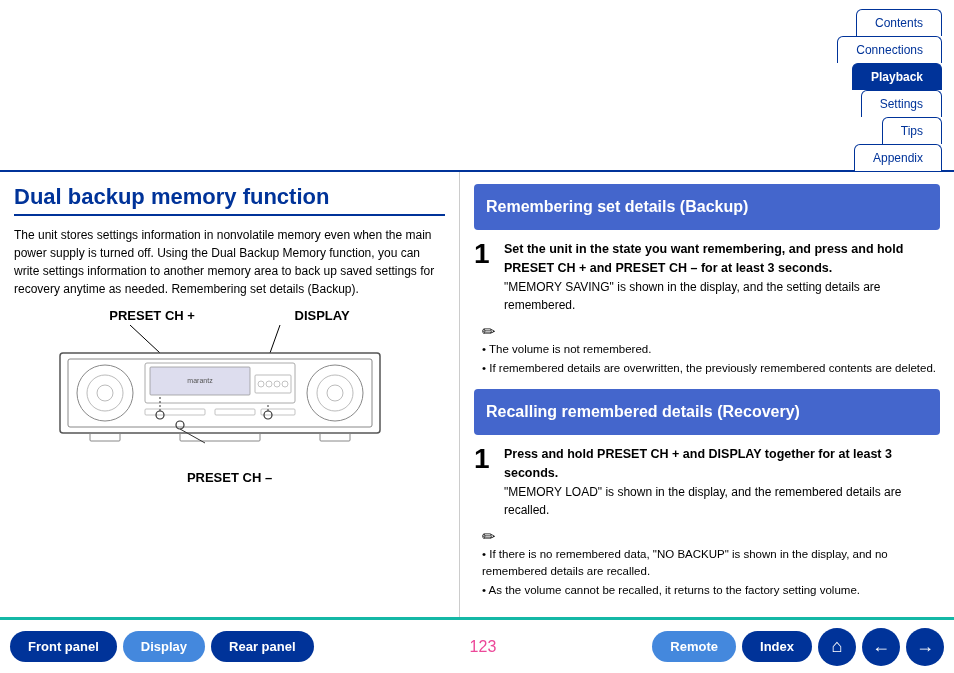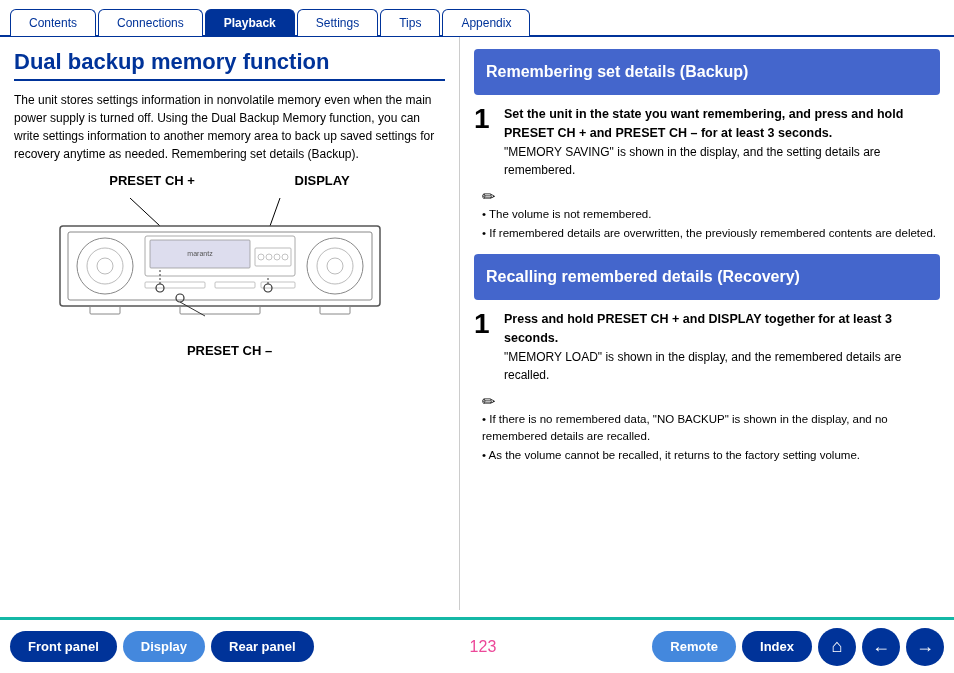--- a/index.html
+++ b/index.html
@@ -13,20 +13,21 @@
       position: relative;
     }
 
     
     .nav-tabs {
       display: flex;
       align-items: flex-end;
       padding: 8px 10px 0 10px;
       border-bottom: 2px solid #003399;
       background: #fff;
+      flex-direction: column;
     }
     .nav-tab {
       padding: 6px 18px;
       border: 1.5px solid #003399;
       border-bottom: none;
       border-radius: 6px 6px 0 0;
       background: #fff;
       color: #003399;
       font-size: 12px;
       cursor: pointer;
@@ -209,21 +210,21 @@
 
 <div class="main-content">
 
   <div class="left-panel">
     <div class="page-title">Dual backup memory function</div>
     <div class="intro-text">The unit stores settings information in nonvolatile memory even when the main power supply is turned off. Using the Dual Backup Memory function, you can write settings information to another memory area to back up saved settings for recovery anytime as needed. Remembering set details (Backup).</div>
 
     <div class="diagram-area">
       <div style="position:relative; width:380px;">
         
-        <div style="display:flex; justify-content:space-around; font-weight:bold; font-size:13px; margin-bottom:10px; padding: 0 20px;">
+        <div style="display:flex; justify-content:space-around; font-weight:bold; font-size:13px; margin-bottom:2px; padding: 0 20px;">
           <span>PRESET CH +</span>
           <span>DISPLAY</span>
         </div>
         
         <svg class="device-diagram" viewBox="0 0 360 140" xmlns="http://www.w3.org/2000/svg">
 
           <line x1="90" y1="0" x2="120" y2="28" stroke="#000" stroke-width="1"></line>
           <line x1="240" y1="0" x2="230" y2="28" stroke="#000" stroke-width="1"></line>
 
           <rect x="20" y="28" width="320" height="80" rx="3" ry="3" fill="none" stroke="#555" stroke-width="1.5"></rect>

